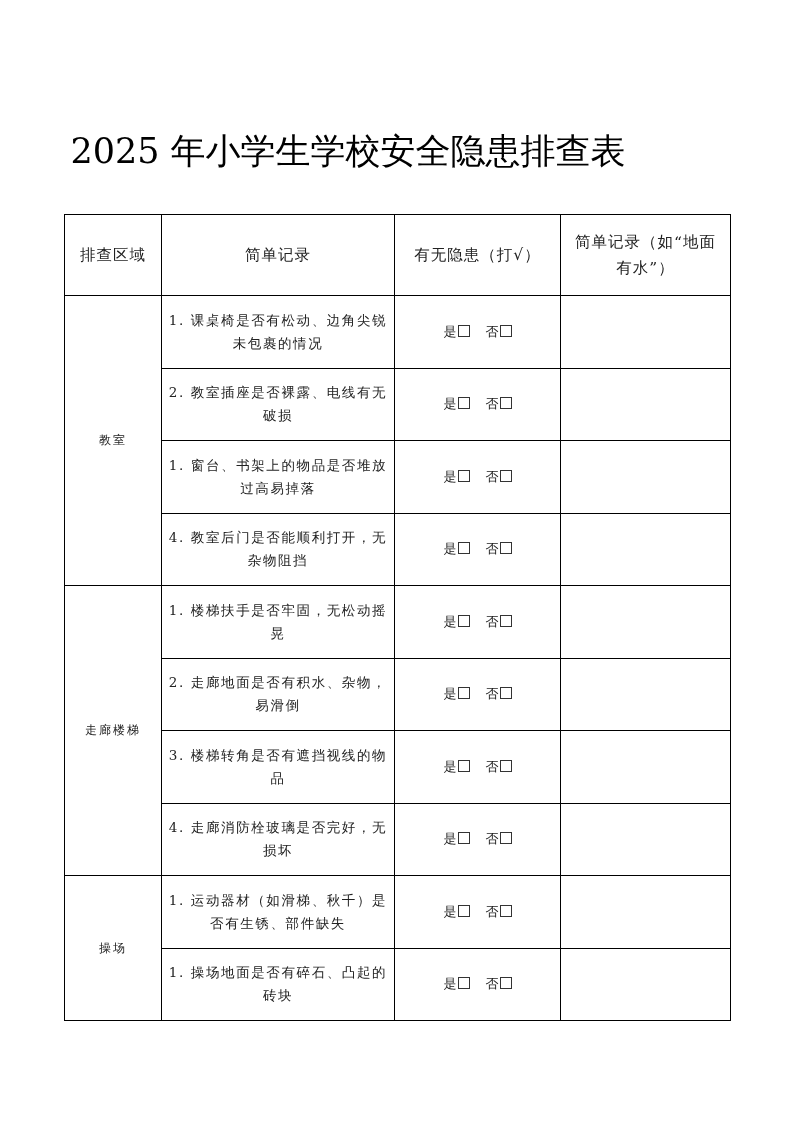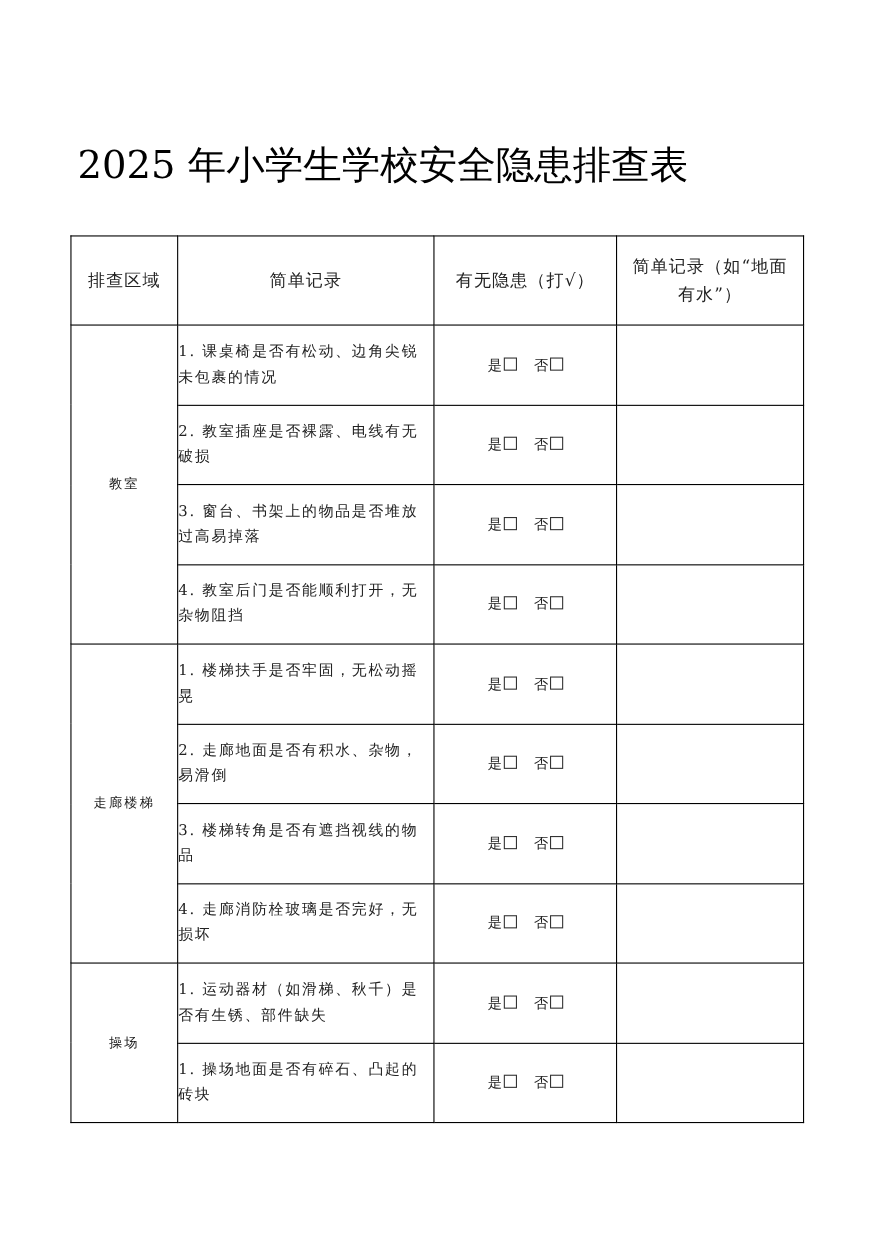--- a/index.html
+++ b/index.html
@@ -29,21 +29,21 @@
       font-weight: normal; font-size: 15.5px; text-align: center;
       color: #222; line-height: 26px; letter-spacing: 1px;
     }
     tr.head { height: 81px; }
     tr.row { height: 72.5px; }
     td.area {
       text-align: center; font-size: 12px; letter-spacing: 2px; color: #222;
     }
     td.item {
       font-size: 13.5px; line-height: 23px; padding: 0 8px 0 9px;
-      letter-spacing: 1.6px; color: #222; text-align: left;
+      letter-spacing: 1.6px; color: #222; text-align: center;
     }
     td.hazard { text-align: center; font-size: 13px; color: #222; }
     .opt { display: inline-block; margin: 0 8px; }
     .box {
       display: inline-block; width: 10px; height: 10px;
       border: 1px solid #333; vertical-align: -1px; margin-left: 1px;
     }
     td.record { }
   </style>
 </head>
@@ -74,21 +74,21 @@
         <td class="item">1. 课桌椅是否有松动、边角尖锐未包裹的情况</td>
         <td class="hazard"><span class="opt"><span>是</span><span class="box"></span></span><span class="opt"><span>否</span><span class="box"></span></span></td>
         <td class="record"></td>
       </tr>
       <tr class="row">
         <td class="item">2. 教室插座是否裸露、电线有无破损</td>
         <td class="hazard"><span class="opt"><span>是</span><span class="box"></span></span><span class="opt"><span>否</span><span class="box"></span></span></td>
         <td class="record"></td>
       </tr>
       <tr class="row">
-        <td class="item">3. 窗台、书架上的物品是否堆放过高易掉落</td>
+        <td class="item">1. 窗台、书架上的物品是否堆放过高易掉落</td>
         <td class="hazard"><span class="opt"><span>是</span><span class="box"></span></span><span class="opt"><span>否</span><span class="box"></span></span></td>
         <td class="record"></td>
       </tr>
       <tr class="row">
         <td class="item">4. 教室后门是否能顺利打开，无杂物阻挡</td>
         <td class="hazard"><span class="opt"><span>是</span><span class="box"></span></span><span class="opt"><span>否</span><span class="box"></span></span></td>
         <td class="record"></td>
       </tr>
       <tr class="row">
         <td class="area" rowspan="4">走廊楼梯</td>

